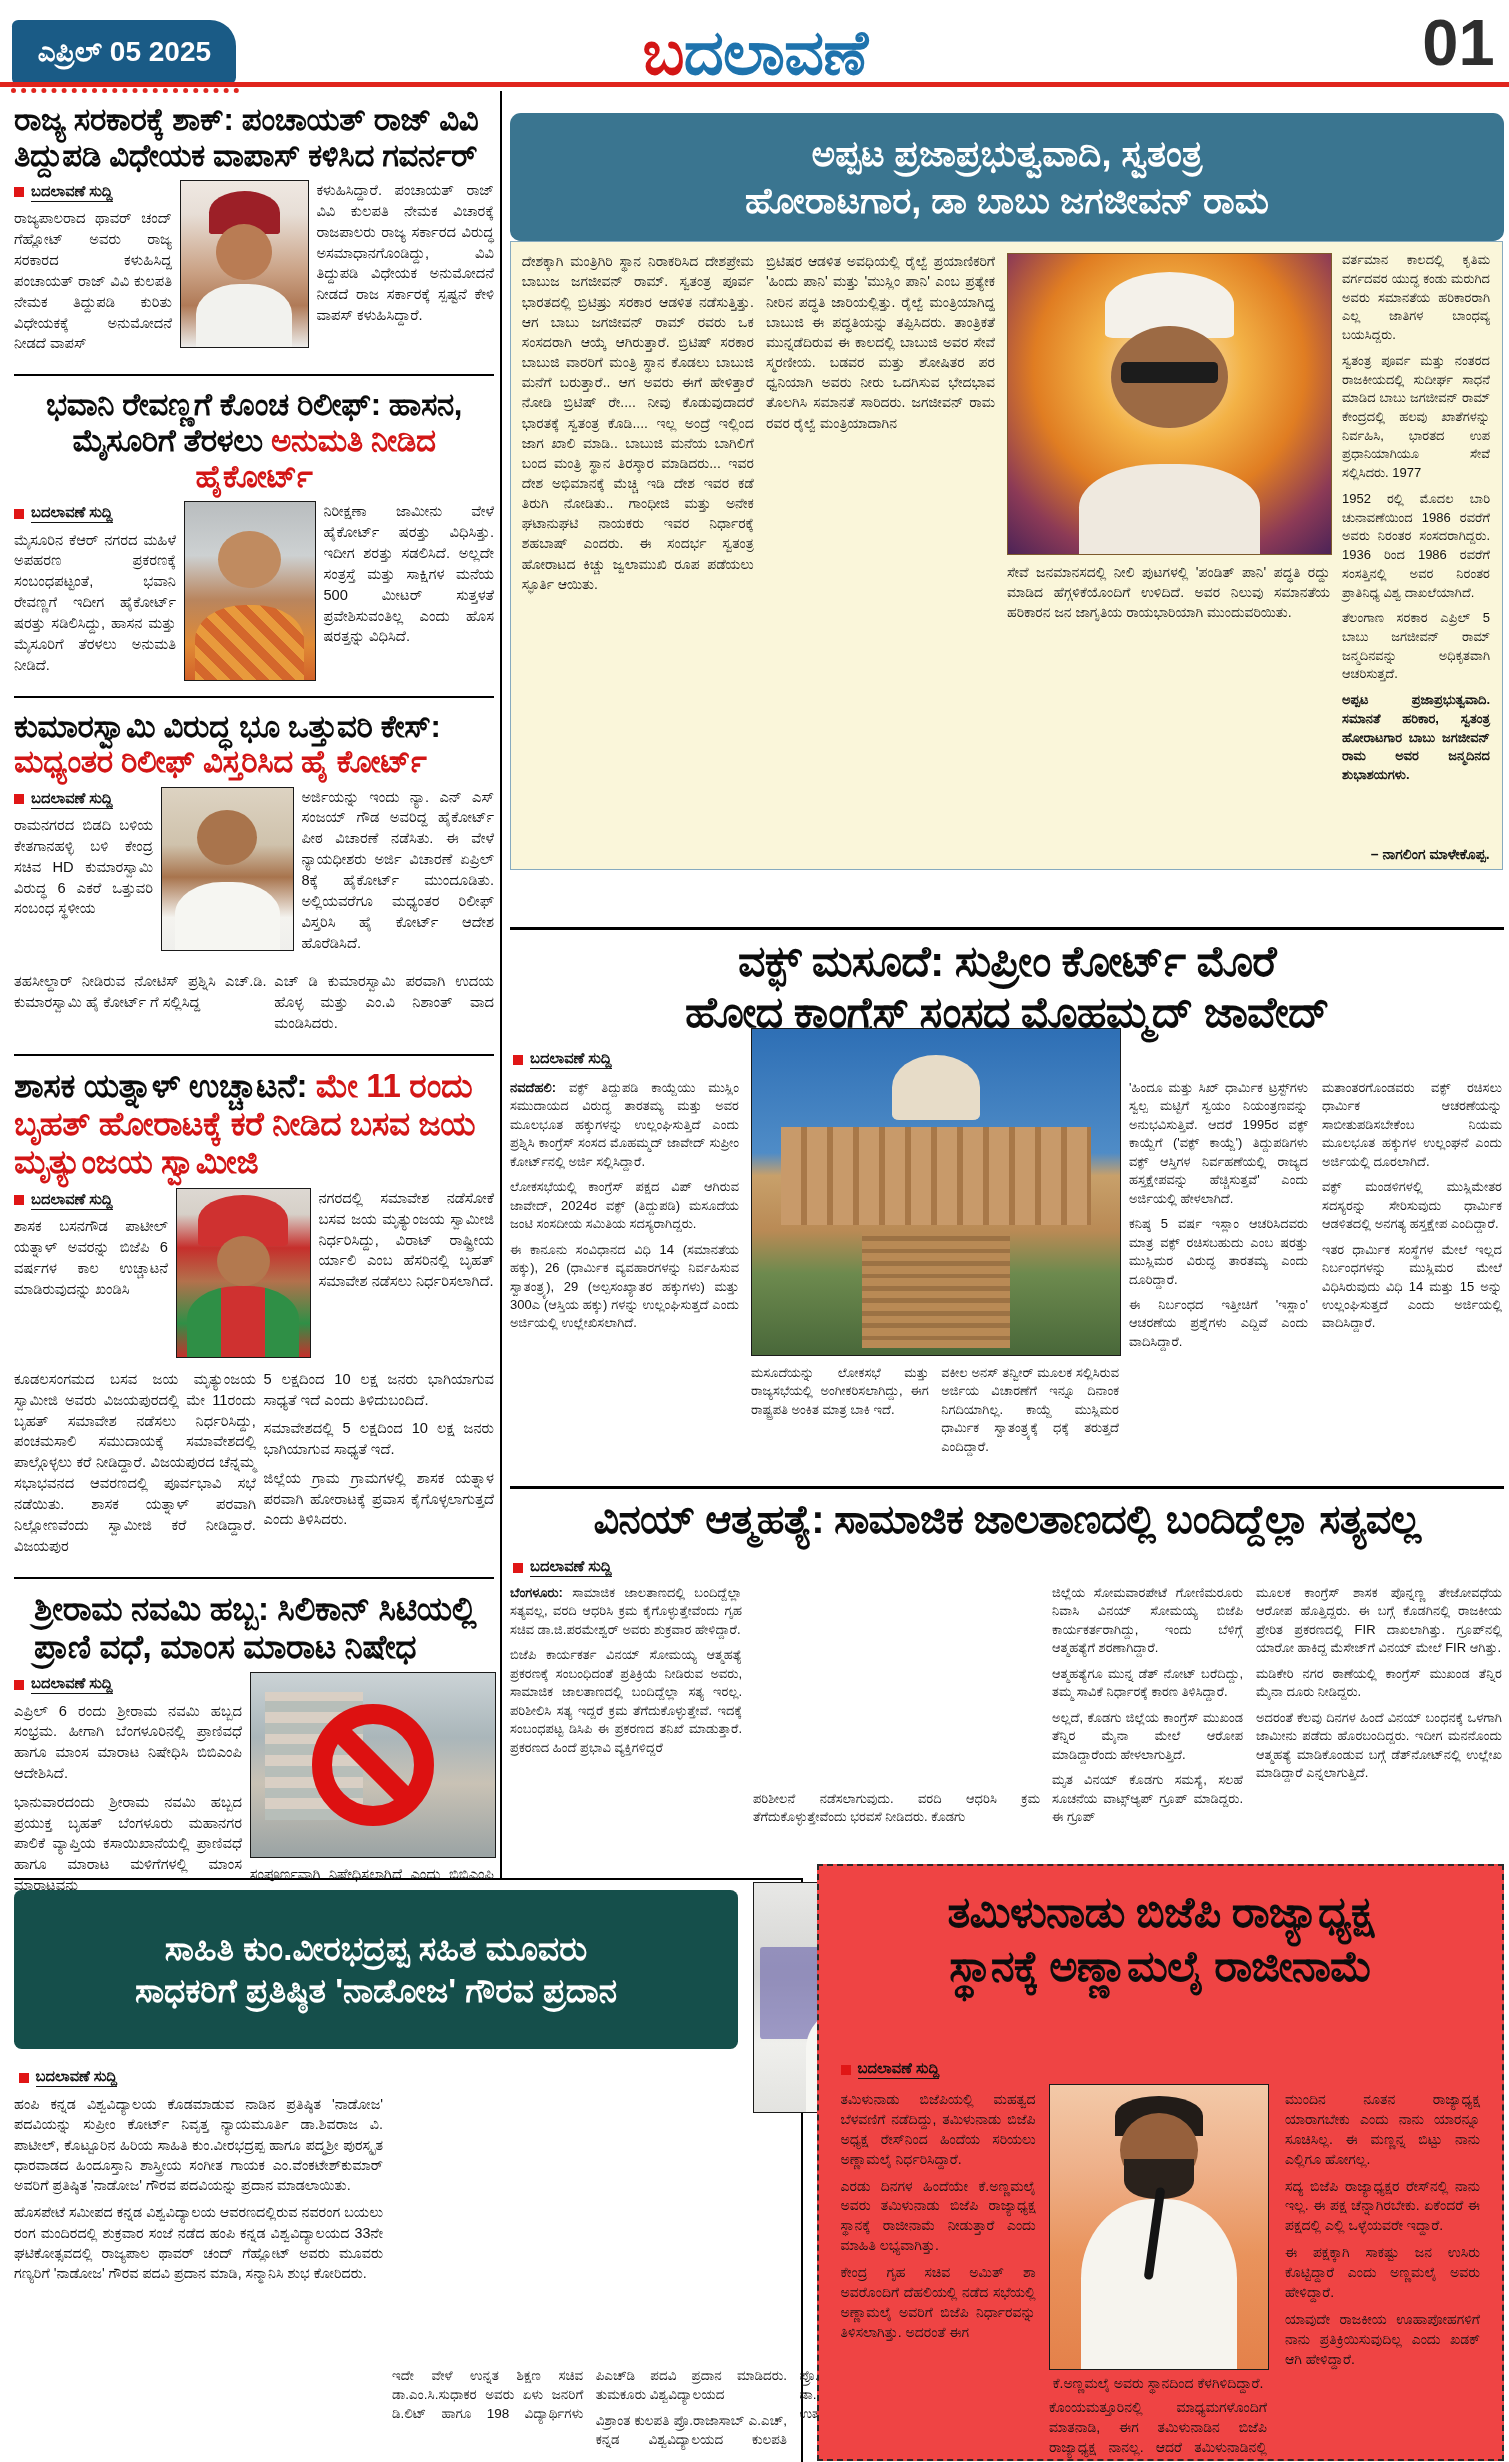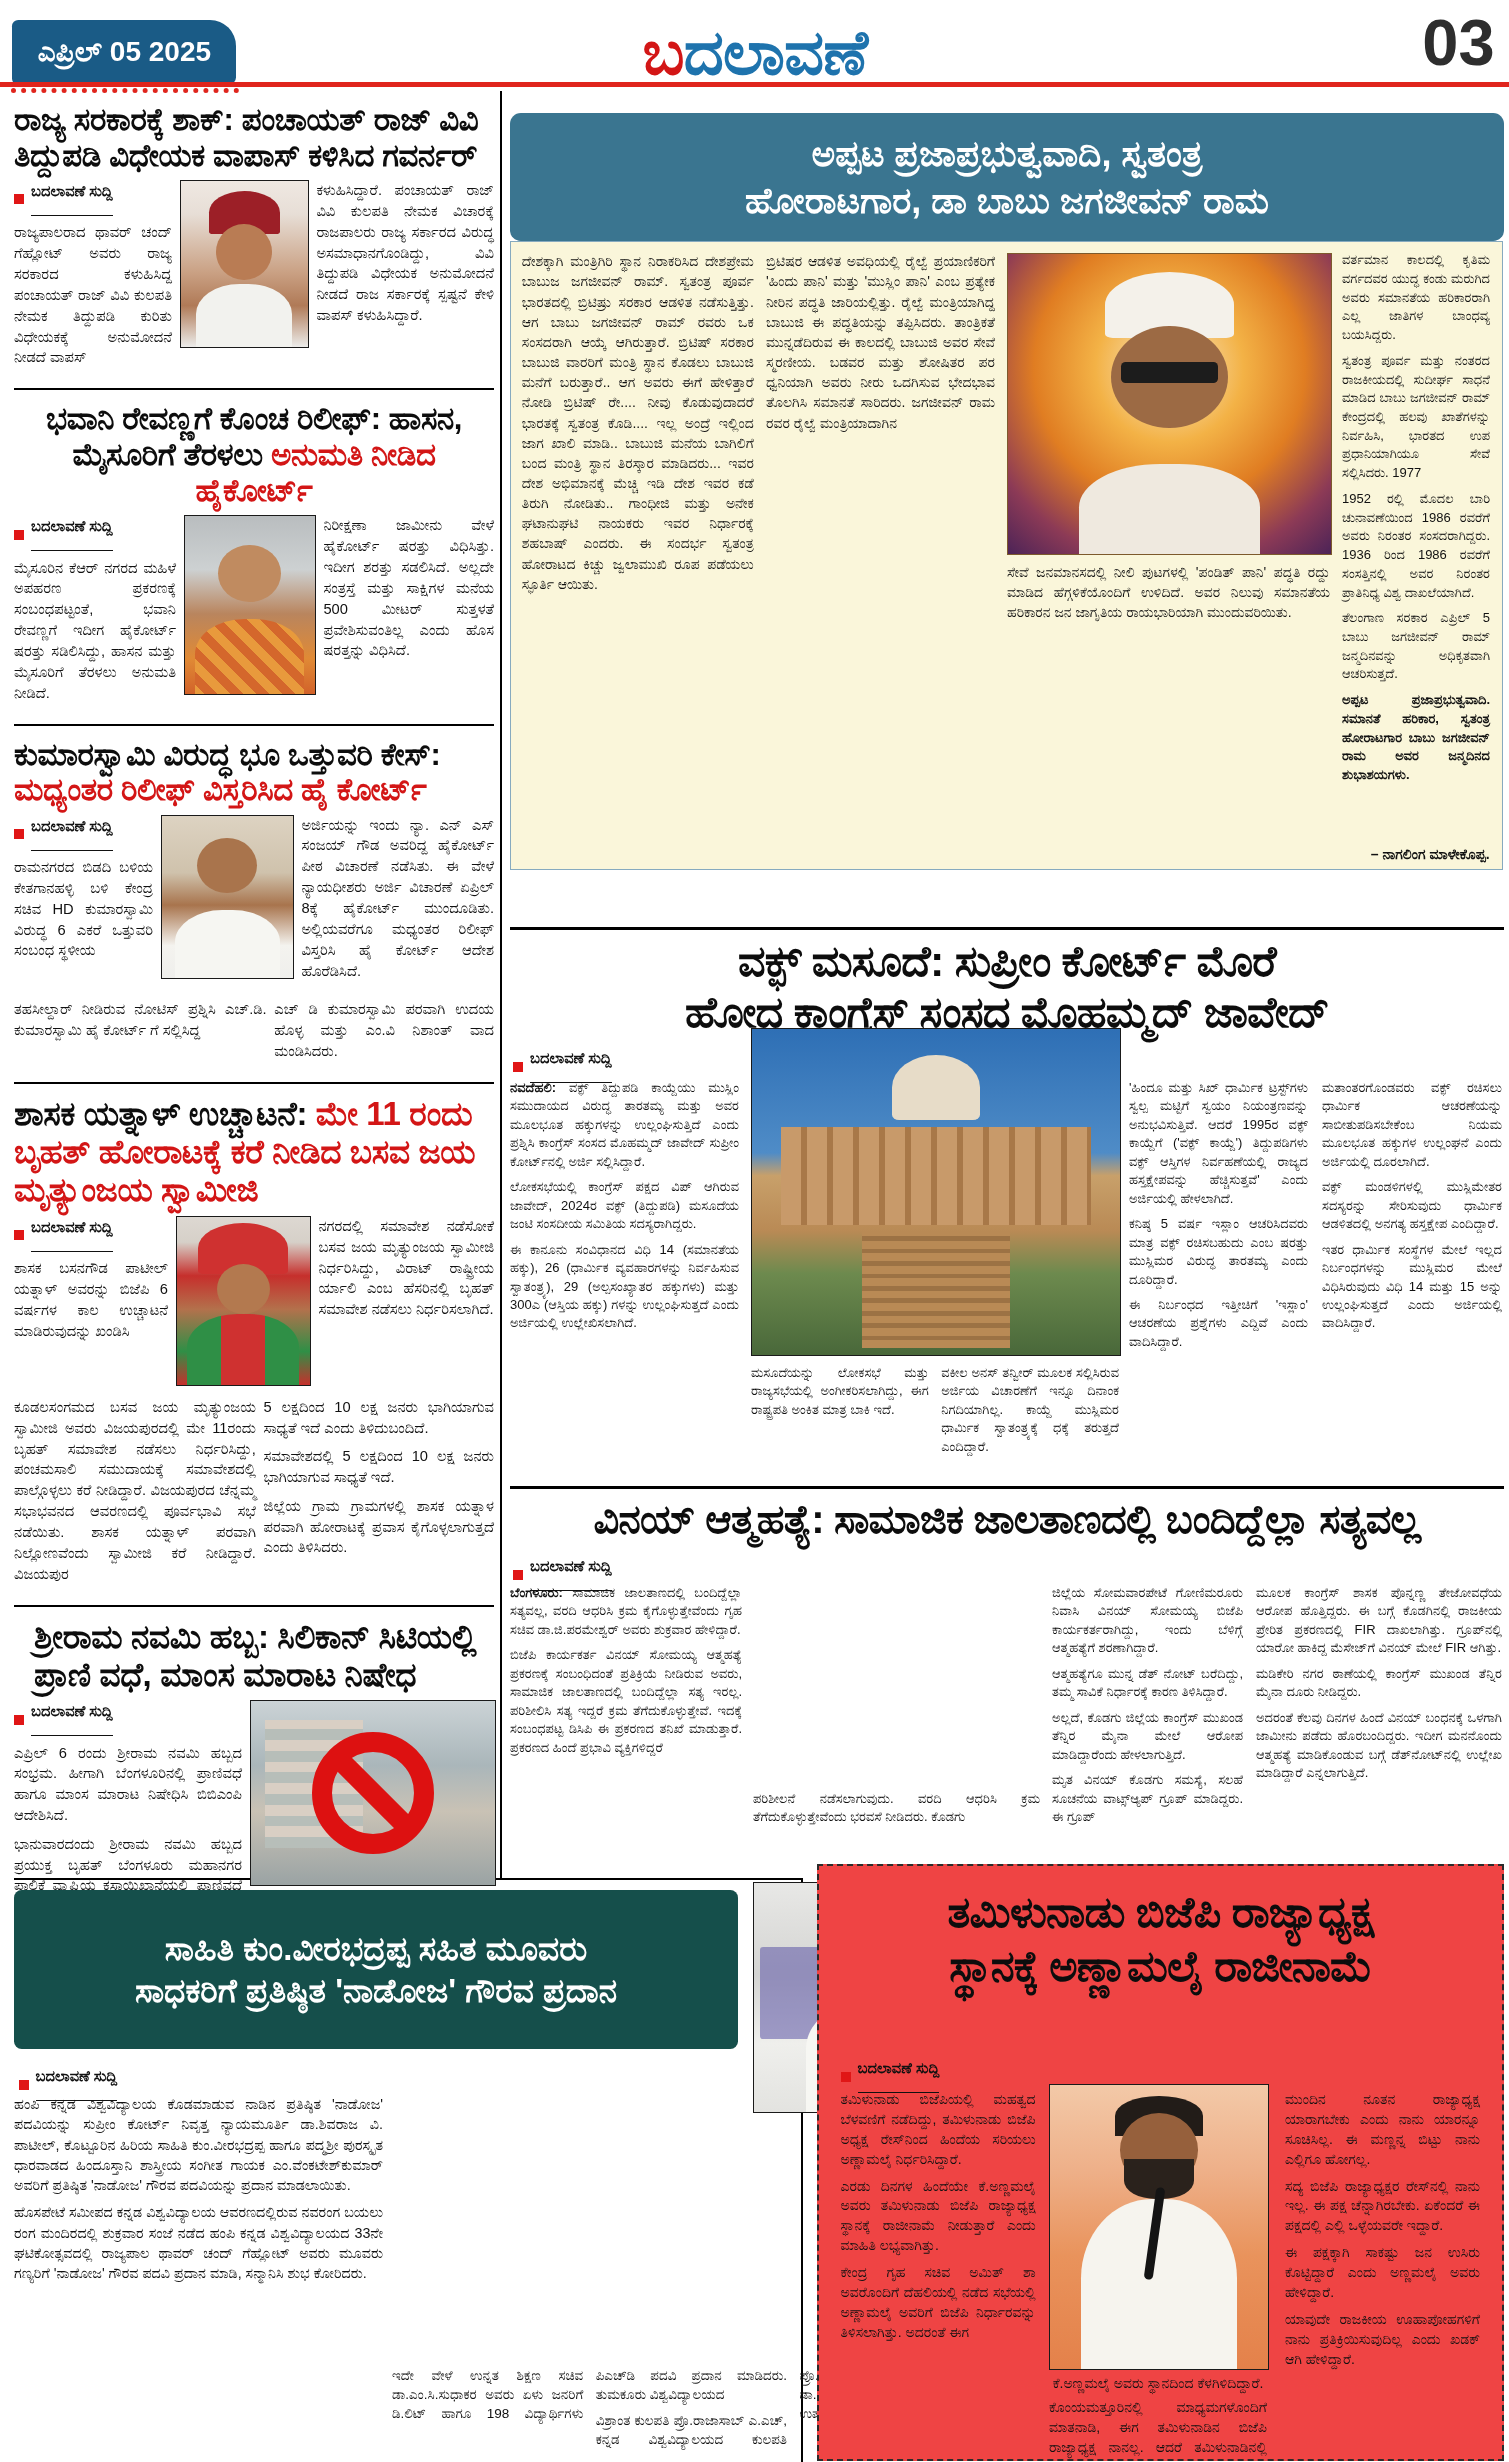--- a/index.html
+++ b/index.html
@@ -3,21 +3,21 @@
 <meta charset="utf-8">
 <style>
   html,body{margin:0;padding:0;background:#ffffff;}
   body{font-family:"Liberation Sans","DejaVu Sans",sans-serif;color:#111;}
   .page{position:relative;width:1510px;height:2462px;background:#fff;overflow:hidden;}
   .abs{position:absolute;}
   .hl{font-weight:700;color:#0d0d0d;line-height:1.16;letter-spacing:-0.4px;}
   .red{color:#d31616;}
   .byline{display:flex;align-items:center;gap:7px;font-weight:700;font-size:14.7px;margin:3.1px 0 6.2px;}
   .byline .sq{width:10px;height:10px;background:#e01616;flex:none;}
-  .byline .bl-text{border-bottom:1.5px solid #111;padding-bottom:15px;}
+  .byline .bl-text{border-bottom:1.5px solid #111;padding-bottom:1px;}
   .body-txt p{margin:0 0 7.7px;text-align:justify;line-height:1.42;}
   .left-rail{position:absolute;left:14px;top:91px;width:480px;}
   .lart{padding:10.8px 0 12.4px;}
   .lart + .lart{border-top:2.3px solid #000;}
   .lart .hl{font-size:31px;}
   .row{display:flex;gap:7.7px;margin-top:6.2px;}
   .row .c{font-size:14.7px;}
   .photo{border:1.5px solid #1a1a1a;flex:none;position:relative;overflow:hidden;}
   .head{position:absolute;border-radius:50%;}
   .torso{position:absolute;border-radius:45% 45% 0 0;}
@@ -43,21 +43,21 @@
 
 <div class="page">
 
   <div class="abs" style="left:12.4px;top:20px;width:224px;height:65px;background:#1a5b86;border-radius:6.2px 26px 7.7px 6.2px;
               display:flex;align-items:center;justify-content:center;">
     <span style="color:#fff;font-weight:700;font-size:28px;">ಎಪ್ರಿಲ್ 05 2025</span>
   </div>
   <div class="abs" style="left:0;right:0;top:17px;text-align:center;font-weight:700;font-size:62px;letter-spacing:-0.8px;">
     <span class="red">ಬ</span><span style="color:#1e73ad;">ದಲಾವಣೆ</span>
   </div>
-  <div class="abs" style="right:15.4px;top:4.6px;font-weight:700;font-size:65px;color:#2e2e2e;">03</div>
+  <div class="abs" style="right:15.4px;top:4.6px;font-weight:700;font-size:65px;color:#2e2e2e;">01</div>
   <div class="abs" style="left:0;top:82px;width:1510px;height:4.6px;background:#e0251d;"></div>
   <div class="abs" style="left:10.8px;top:88px;width:228px;height:0;border-bottom:5.4px dotted #e0251d;"></div>
 
   <div class="abs vline" style="left:500px;top:91px;width:2.3px;height:1788px;"></div>
   <div class="abs vline" style="left:801px;top:1879px;width:2.3px;height:583px;"></div>
   <div class="abs hrule" style="left:14px;top:1878px;width:789px;height:2.3px;"></div>
 
   <div class="left-rail">
 
     <div class="lart">

